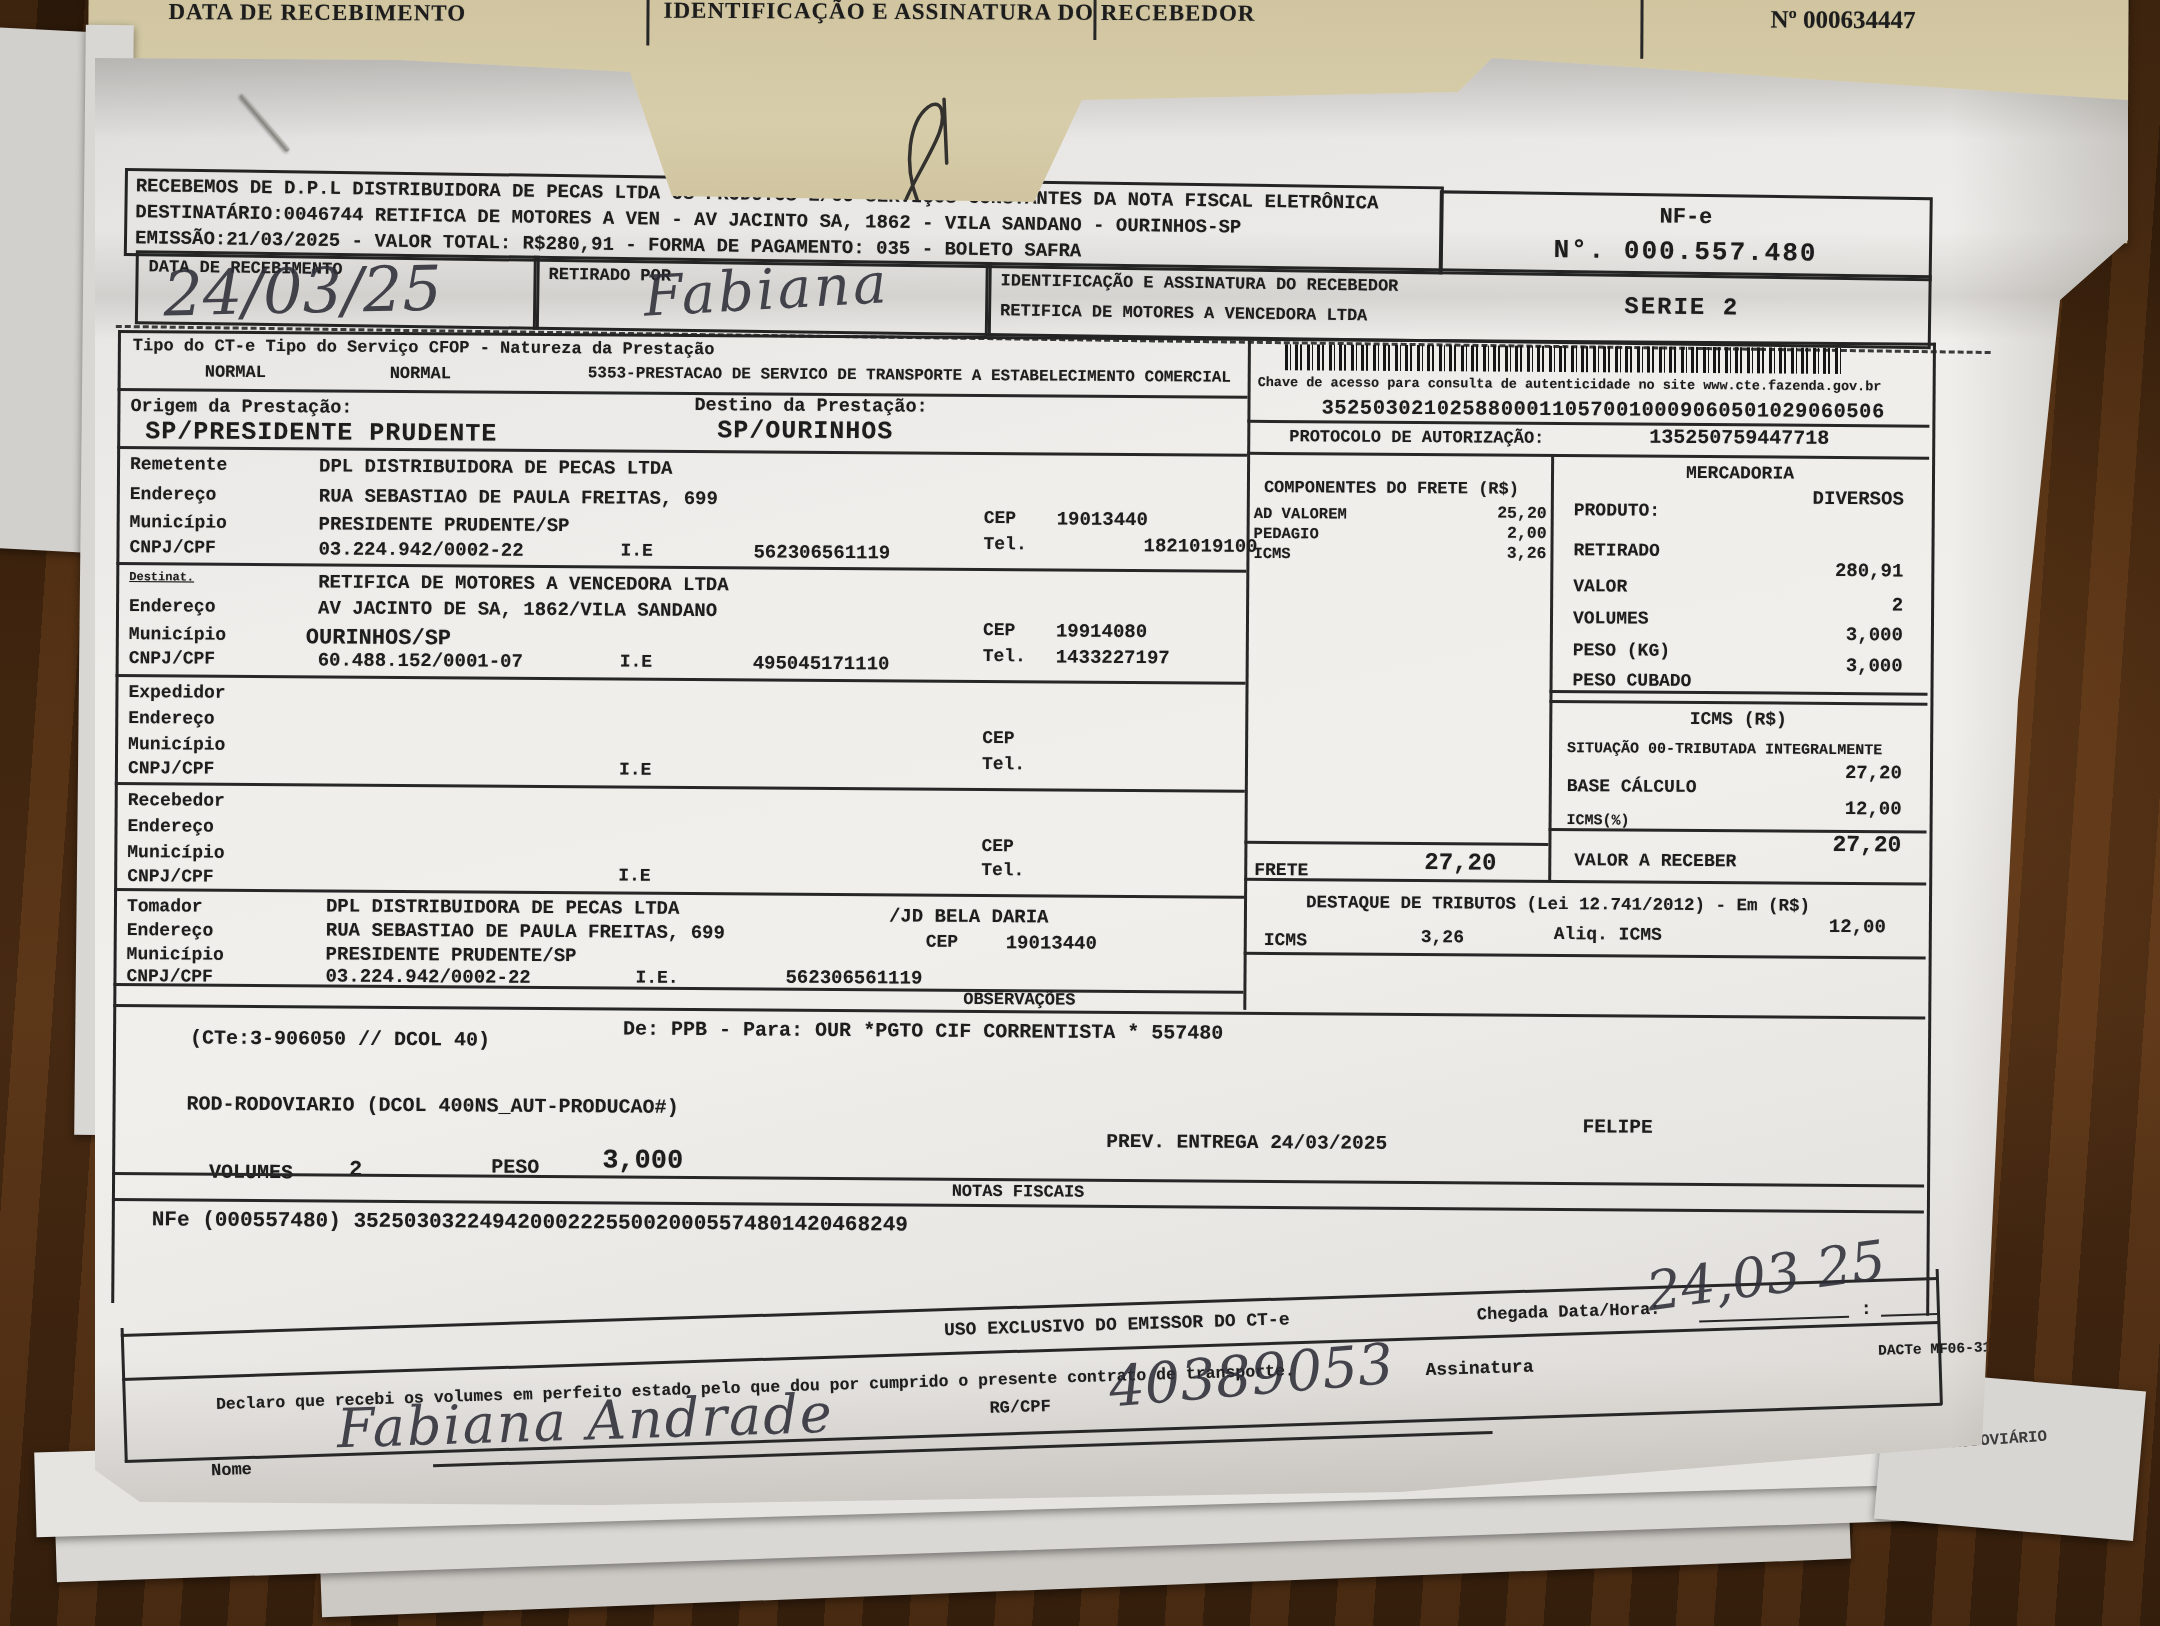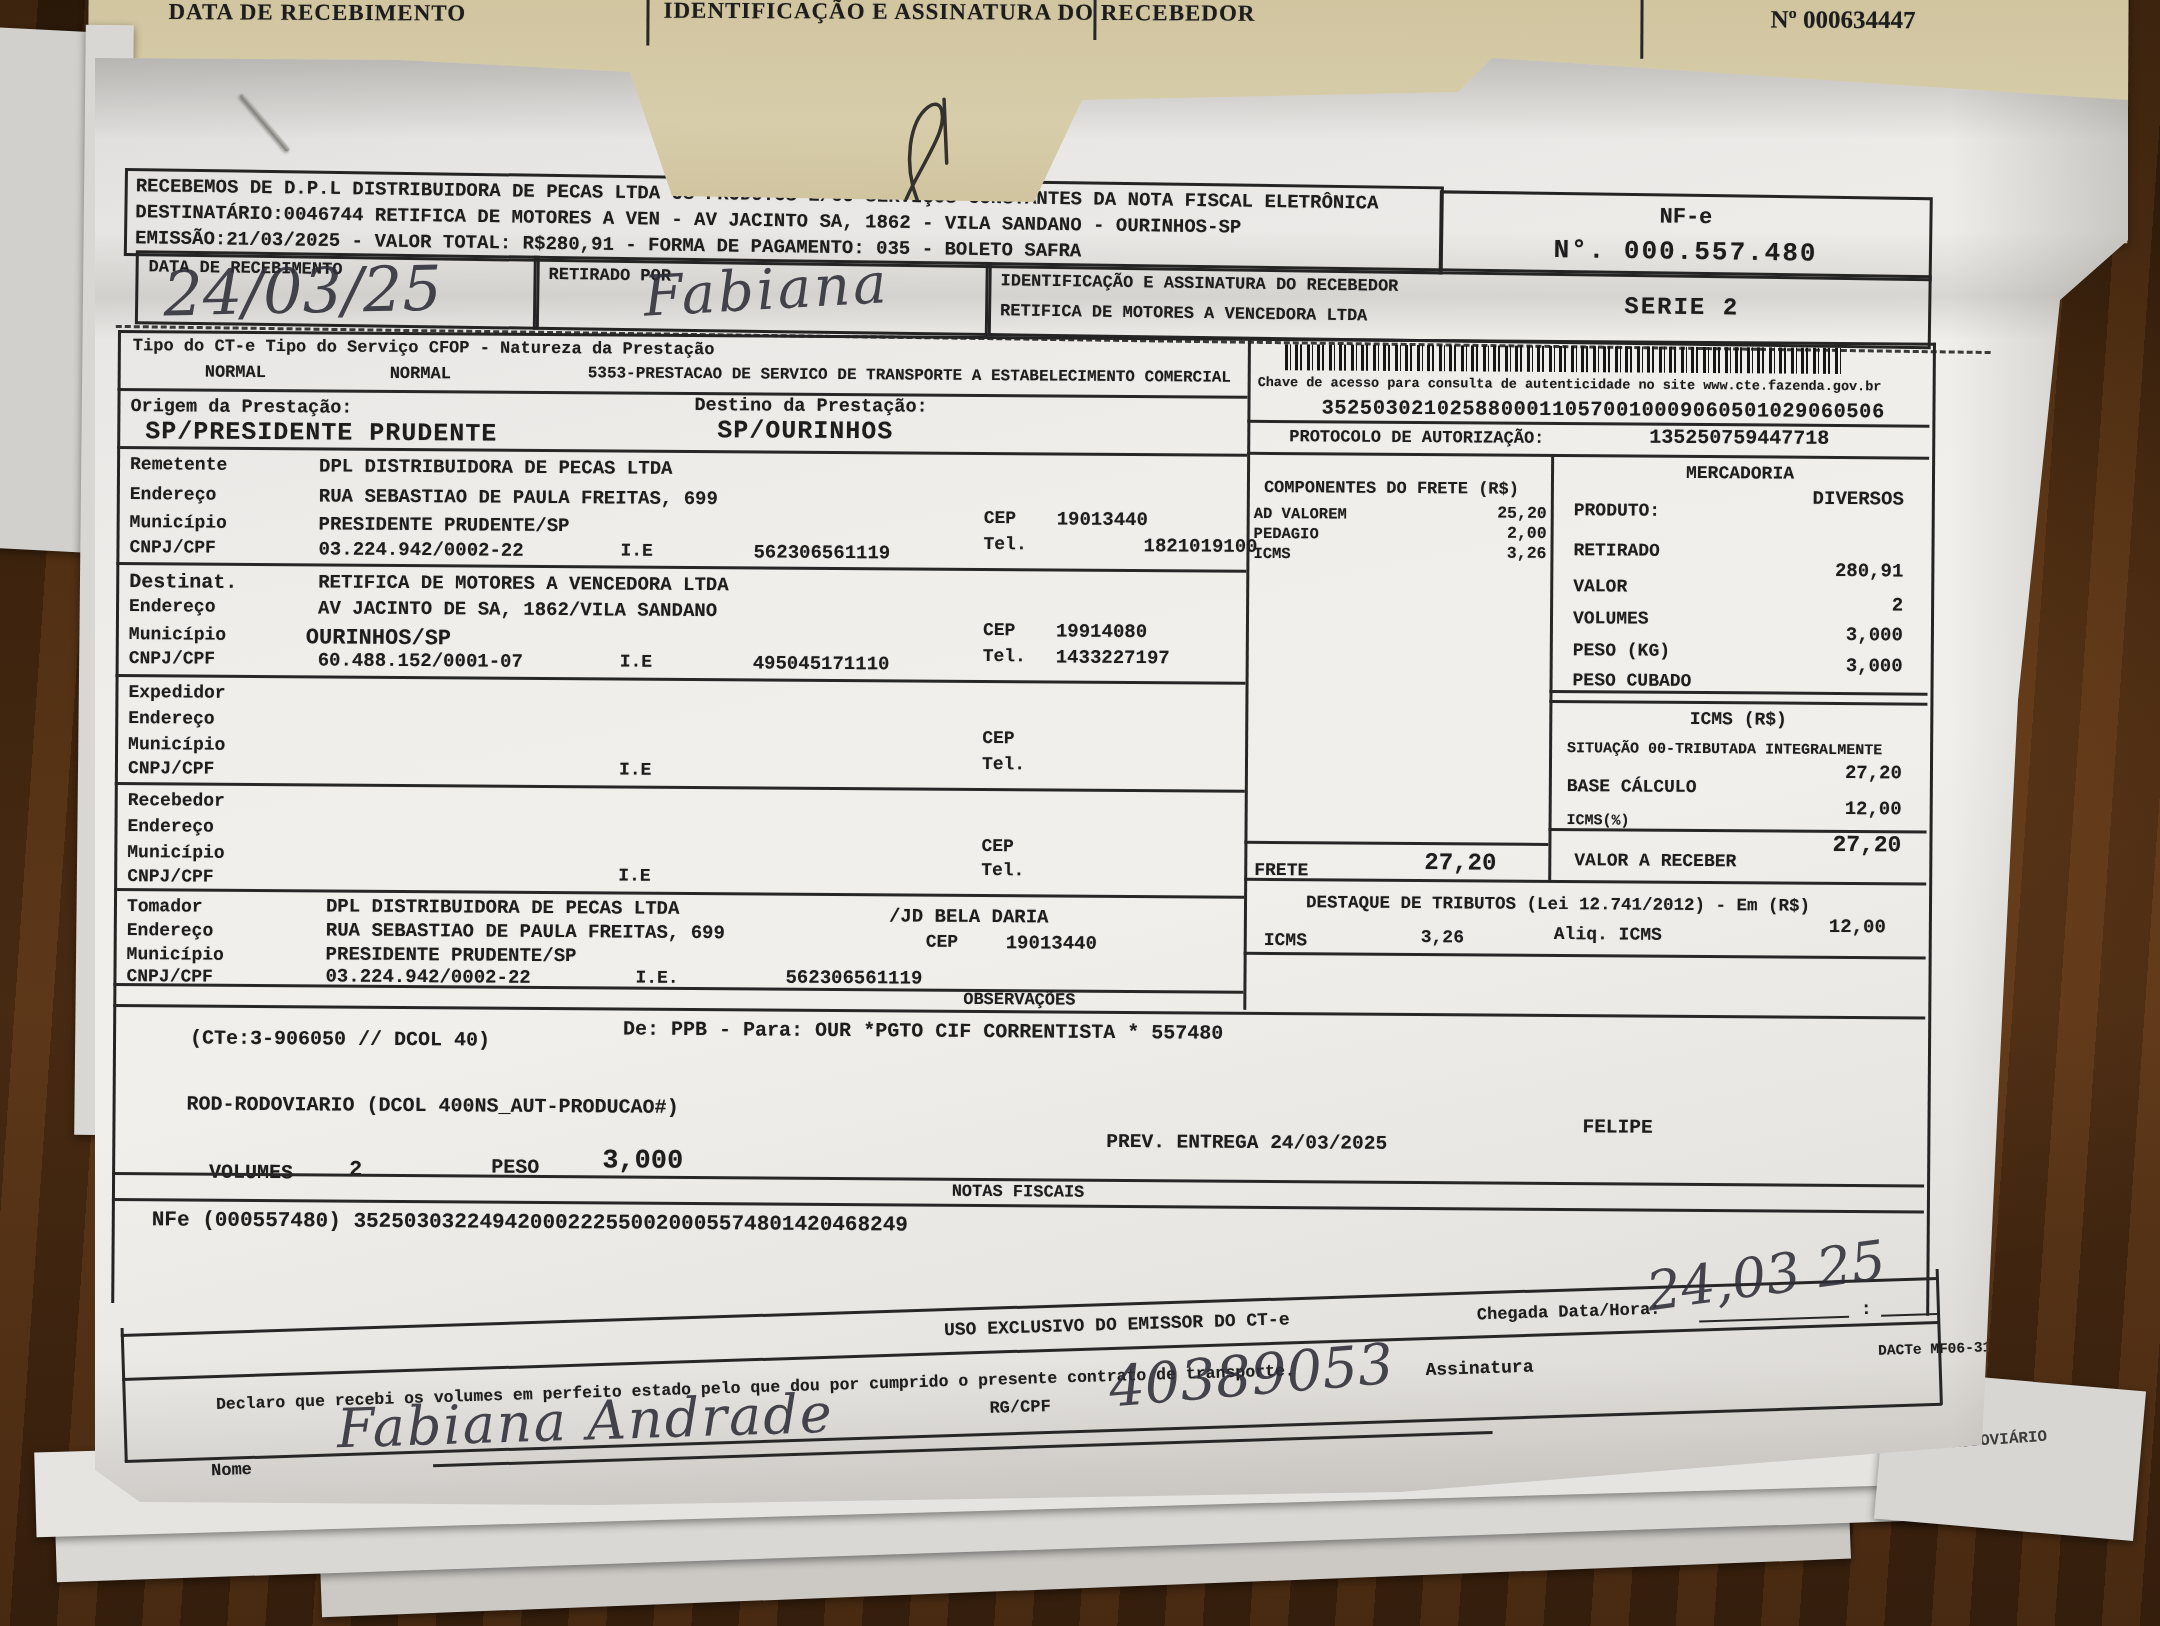--- a/index.html
+++ b/index.html
@@ -130,21 +130,21 @@
     <div class="abs mono b ink" style="left:985px;top:502px;font-size:18px;">CEP</div>
     <div class="abs mono b ink" style="left:1058px;top:502px;font-size:19px;">19013440</div>
     <div class="abs mono b ink" style="left:985px;top:528px;font-size:18px;">Tel.</div>
     <div class="abs mono b ink" style="left:1112px;top:528px;font-size:19px;margin-left:33px;">1821019100</div>
     <div class="abs mono b ink" style="left:131px;top:537px;font-size:18px;">CNPJ/CPF</div>
     <div class="abs mono b ink" style="left:320px;top:537px;font-size:19px;">03.224.942/0002-22</div>
     <div class="abs mono b ink" style="left:622px;top:537px;font-size:18px;">I.E</div>
     <div class="abs mono b ink" style="left:755px;top:537px;font-size:19px;">562306561119</div>
     <div class="hline" style="left:118px;top:562px;width:1130px;"></div>
 
-    <div class="abs mono b ink" style="left:131px;top:570px;font-size:20px;">Destinat.</div>
+    <div class="abs mono b ink" style="left:131px;top:570px;font-size:12px;text-decoration:underline;">Destinat.</div>
     <div class="abs mono b ink" style="left:320px;top:570px;font-size:19px;">RETIFICA DE MOTORES A VENCEDORA LTDA</div>
     <div class="abs mono b ink" style="left:131px;top:596px;font-size:18px;">Endereço</div>
     <div class="abs mono b ink" style="left:320px;top:596px;font-size:19px;">AV JACINTO DE SA, 1862/VILA SANDANO</div>
     <div class="abs mono b ink" style="left:131px;top:624px;font-size:18px;">Município</div>
     <div class="abs mono b ink" style="left:308px;top:624px;font-size:22px;">OURINHOS/SP</div>
     <div class="abs mono b ink" style="left:985px;top:614px;font-size:18px;">CEP</div>
     <div class="abs mono b ink" style="left:1058px;top:614px;font-size:19px;">19914080</div>
     <div class="abs mono b ink" style="left:985px;top:640px;font-size:18px;">Tel.</div>
     <div class="abs mono b ink" style="left:1058px;top:640px;font-size:19px;">1433227197</div>
     <div class="abs mono b ink" style="left:131px;top:648px;font-size:18px;">CNPJ/CPF</div>

